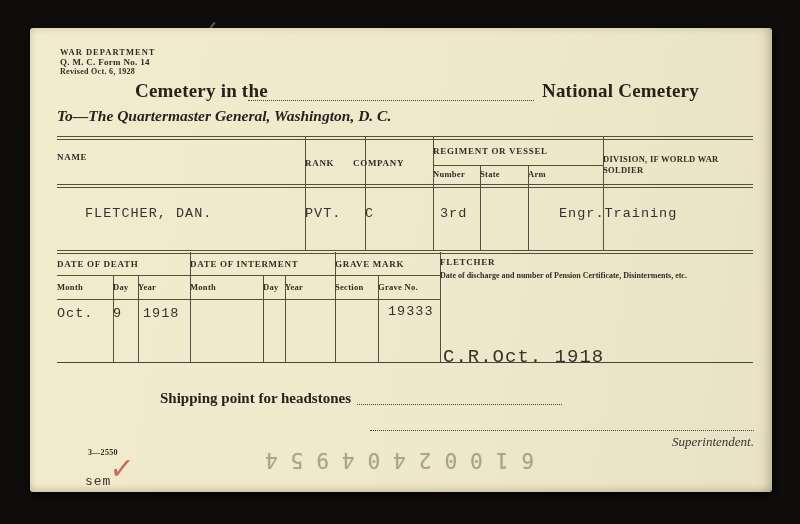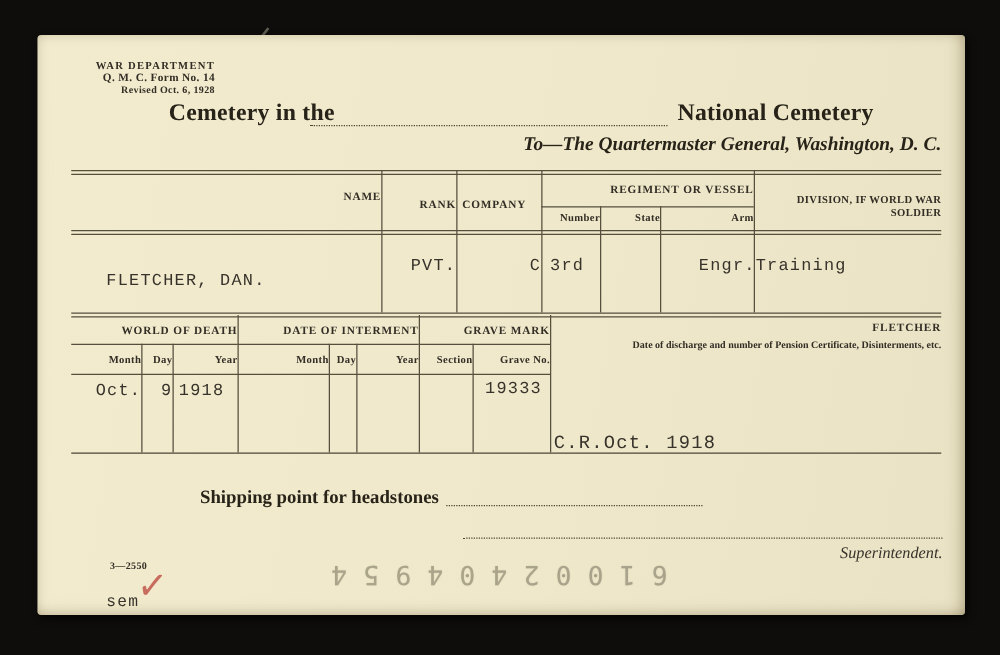--- a/index.html
+++ b/index.html
@@ -7,21 +7,21 @@
        font-family:"Liberation Serif", serif;}
   .stage{position:absolute;inset:0;}
   .card{position:absolute;left:30px;top:28px;width:742px;height:464px;
         background:linear-gradient(100deg,#f2ebce 0%,#efe8cb 55%,#e9e2c4 100%);
         border-radius:3px;
         box-shadow: inset -8px 0 12px -6px rgba(125,112,75,.5),
                     inset 0 -6px 10px -5px rgba(125,112,75,.35),
                     inset 4px 3px 10px -6px rgba(125,112,75,.3),
                     2px 3px 6px rgba(0,0,0,.7);}
   .abs{position:absolute;}
-  .ctr{text-align:right;}
+  .ctr{text-align:left;}
   .serif-sm{font-size:9px;font-weight:bold;letter-spacing:.7px;color:#322d25;}
   .serif-xs{font-size:8.5px;font-weight:bold;letter-spacing:.3px;color:#322d25;}
   .mono{font-family:"Liberation Mono", monospace;color:#37332b;letter-spacing:1px;}
   .rule-h{position:absolute;height:0;border-top:1px solid #564f3e;}
   .rule-h.dbl{height:2px;border-top:1px solid #564f3e;border-bottom:1px solid #564f3e;}
   .rule-h.thick{border-top:1.6px solid #4c4636;}
   .rule-v{position:absolute;width:0;border-left:1px solid #564f3e;}
   .dotted{position:absolute;height:0;border-bottom:1.6px dotted #4a4434;}
   .title-text{font-size:19px;font-weight:bold;color:#272318;letter-spacing:.2px;}
   .stamp{font-family:"DejaVu Sans Mono", monospace;transform:rotate(180deg);
@@ -65,21 +65,21 @@
 
     <div class="abs ctr serif-sm" style="left:27px;top:124px;width:248px;">NAME</div>
     <div class="abs ctr serif-sm" style="left:275px;top:130px;width:60px;">RANK</div>
     <div class="abs ctr serif-sm" style="left:323px;top:130px;width:68px;">COMPANY</div>
     <div class="abs ctr serif-sm" style="left:403px;top:118px;width:170px;">REGIMENT OR VESSEL</div>
     <div class="abs ctr serif-xs" style="left:403px;top:141px;width:47px;">Number</div>
     <div class="abs ctr serif-xs" style="left:450px;top:141px;width:48px;">State</div>
     <div class="abs ctr serif-xs" style="left:498px;top:141px;width:75px;">Arm</div>
     <div class="abs ctr serif-xs" style="left:573px;top:126px;width:150px;line-height:10.5px;">DIVISION, IF WORLD WAR SOLDIER</div>
 
-    <div class="abs mono" style="left:55px;top:178px;font-size:13.5px;margin-top:12px;">FLETCHER, DAN.</div>
+    <div class="abs mono" style="left:55px;top:178px;font-size:13.5px;">FLETCHER, DAN.</div>
     <div class="abs mono ctr" style="left:275px;top:178px;width:60px;font-size:13.5px;">PVT.</div>
     <div class="abs mono ctr" style="left:335px;top:178px;width:68px;font-size:13.5px;">C</div>
     <div class="abs mono" style="left:410px;top:178px;font-size:13.5px;">3rd</div>
     <div class="abs mono" style="left:450px;top:178px;font-size:13.5px;"></div>
     <div class="abs mono" style="left:505px;top:178px;font-size:13.5px;white-space:nowrap;margin-left:24px;">Engr.Training</div>
 
     <div class="rule-h" style="left:27px;top:247px;width:133px;"></div>
     <div class="rule-h" style="left:160px;top:247px;width:145px;"></div>
     <div class="rule-h" style="left:305px;top:247px;width:105px;"></div>
     <div class="rule-h" style="left:27px;top:271px;width:383px;"></div>
@@ -87,41 +87,41 @@
 
     <div class="rule-v" style="left:83px;top:247px;height:87px;"></div>
     <div class="rule-v" style="left:108px;top:247px;height:87px;"></div>
     <div class="rule-v" style="left:160px;top:224px;height:110px;"></div>
     <div class="rule-v" style="left:233px;top:247px;height:87px;"></div>
     <div class="rule-v" style="left:255px;top:247px;height:87px;"></div>
     <div class="rule-v" style="left:305px;top:224px;height:110px;"></div>
     <div class="rule-v" style="left:348px;top:247px;height:87px;"></div>
     <div class="rule-v" style="left:410px;top:224px;height:110px;"></div>
 
-    <div class="abs ctr serif-sm" style="left:27px;top:231px;width:133px;">WORLD OF DEATH</div>
+    <div class="abs ctr serif-sm" style="left:27px;top:231px;width:133px;">DATE OF DEATH</div>
     <div class="abs ctr serif-sm" style="left:160px;top:231px;width:145px;">DATE OF INTERMENT</div>
     <div class="abs ctr serif-sm" style="left:305px;top:231px;width:105px;">GRAVE MARK</div>
     <div class="abs ctr serif-xs" style="left:27px;top:254px;width:56px;">Month</div>
     <div class="abs ctr serif-xs" style="left:83px;top:254px;width:25px;">Day</div>
     <div class="abs ctr serif-xs" style="left:108px;top:254px;width:52px;">Year</div>
     <div class="abs ctr serif-xs" style="left:160px;top:254px;width:73px;">Month</div>
     <div class="abs ctr serif-xs" style="left:233px;top:254px;width:22px;">Day</div>
     <div class="abs ctr serif-xs" style="left:255px;top:254px;width:50px;">Year</div>
     <div class="abs ctr serif-xs" style="left:305px;top:254px;width:43px;">Section</div>
     <div class="abs ctr serif-xs" style="left:348px;top:254px;width:62px;">Grave No.</div>
     <div class="abs ctr serif-sm" style="left:410px;top:229px;width:313px;">FLETCHER</div>
     <div class="abs ctr" style="left:410px;top:243px;width:313px;font-size:8px;font-weight:bold;color:#322d25;">Date of discharge and number of Pension Certificate, Disinterments, etc.</div>
 
     <div class="abs mono ctr" style="left:27px;top:278px;width:56px;font-size:13.5px;">Oct.</div>
     <div class="abs mono ctr" style="left:83px;top:278px;width:25px;font-size:13.5px;">9</div>
     <div class="abs mono" style="left:113px;top:278px;font-size:13.5px;">1918</div>
     <div class="abs mono ctr" style="left:160px;top:278px;width:73px;font-size:13.5px;"></div>
     <div class="abs mono ctr" style="left:305px;top:278px;width:43px;font-size:13.5px;"></div>
     <div class="abs mono" style="left:358px;top:276px;font-size:13.5px;">19333</div>
-    <div class="abs mono" style="left:413px;top:318px;font-size:15px;white-space:nowrap;">C.R.Oct. 1918</div>
+    <div class="abs mono" style="left:413px;top:318px;font-size:19px;white-space:nowrap;">C.R.Oct. 1918</div>
 
     <div class="abs" style="left:130px;top:362px;font-size:15px;font-weight:bold;color:#272318;">Shipping point for headstones</div>
     <div class="dotted" style="left:327px;top:376px;width:205px;"></div>
 
     <div class="dotted" style="left:340px;top:402px;width:384px;"></div>
     <div class="abs" style="left:524px;top:406px;width:200px;text-align:right;font-size:13px;font-style:italic;color:#37322a;">Superintendent.</div>
 
     <div class="abs serif-xs" style="left:58px;top:420px;font-size:8px;">3—2550</div>
 
     <div class="abs stamp" style="left:222px;top:420px;">61002404954</div>

